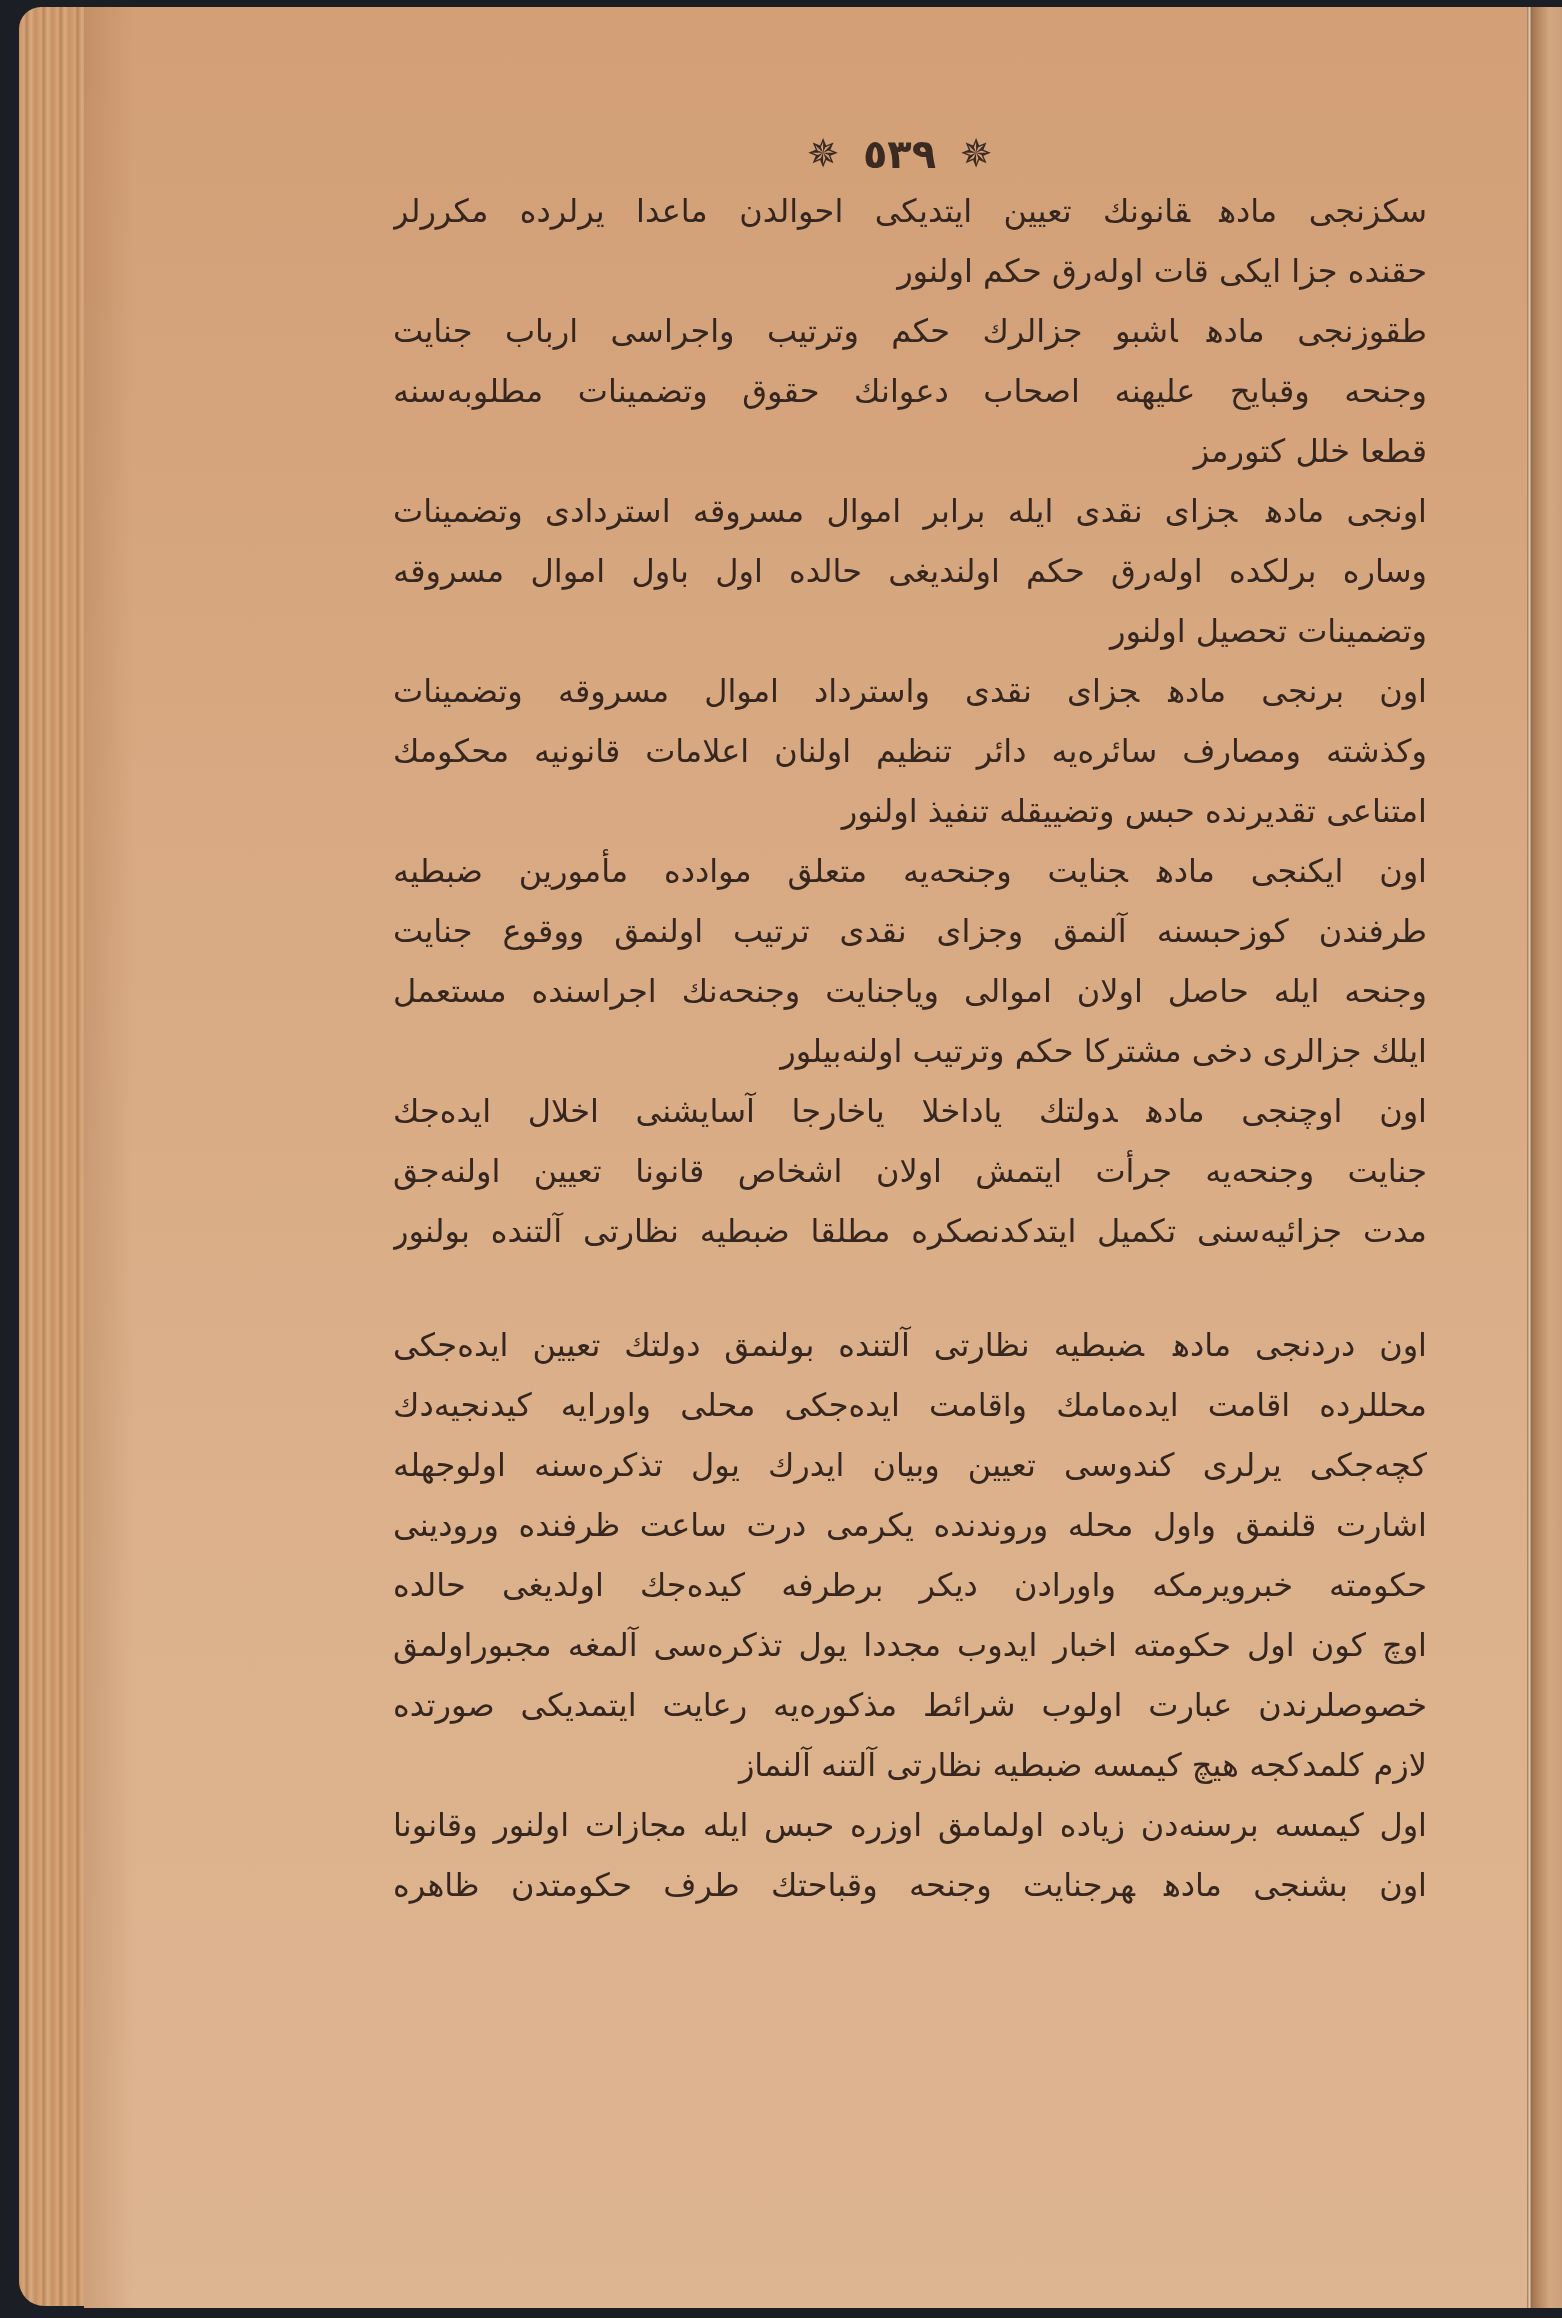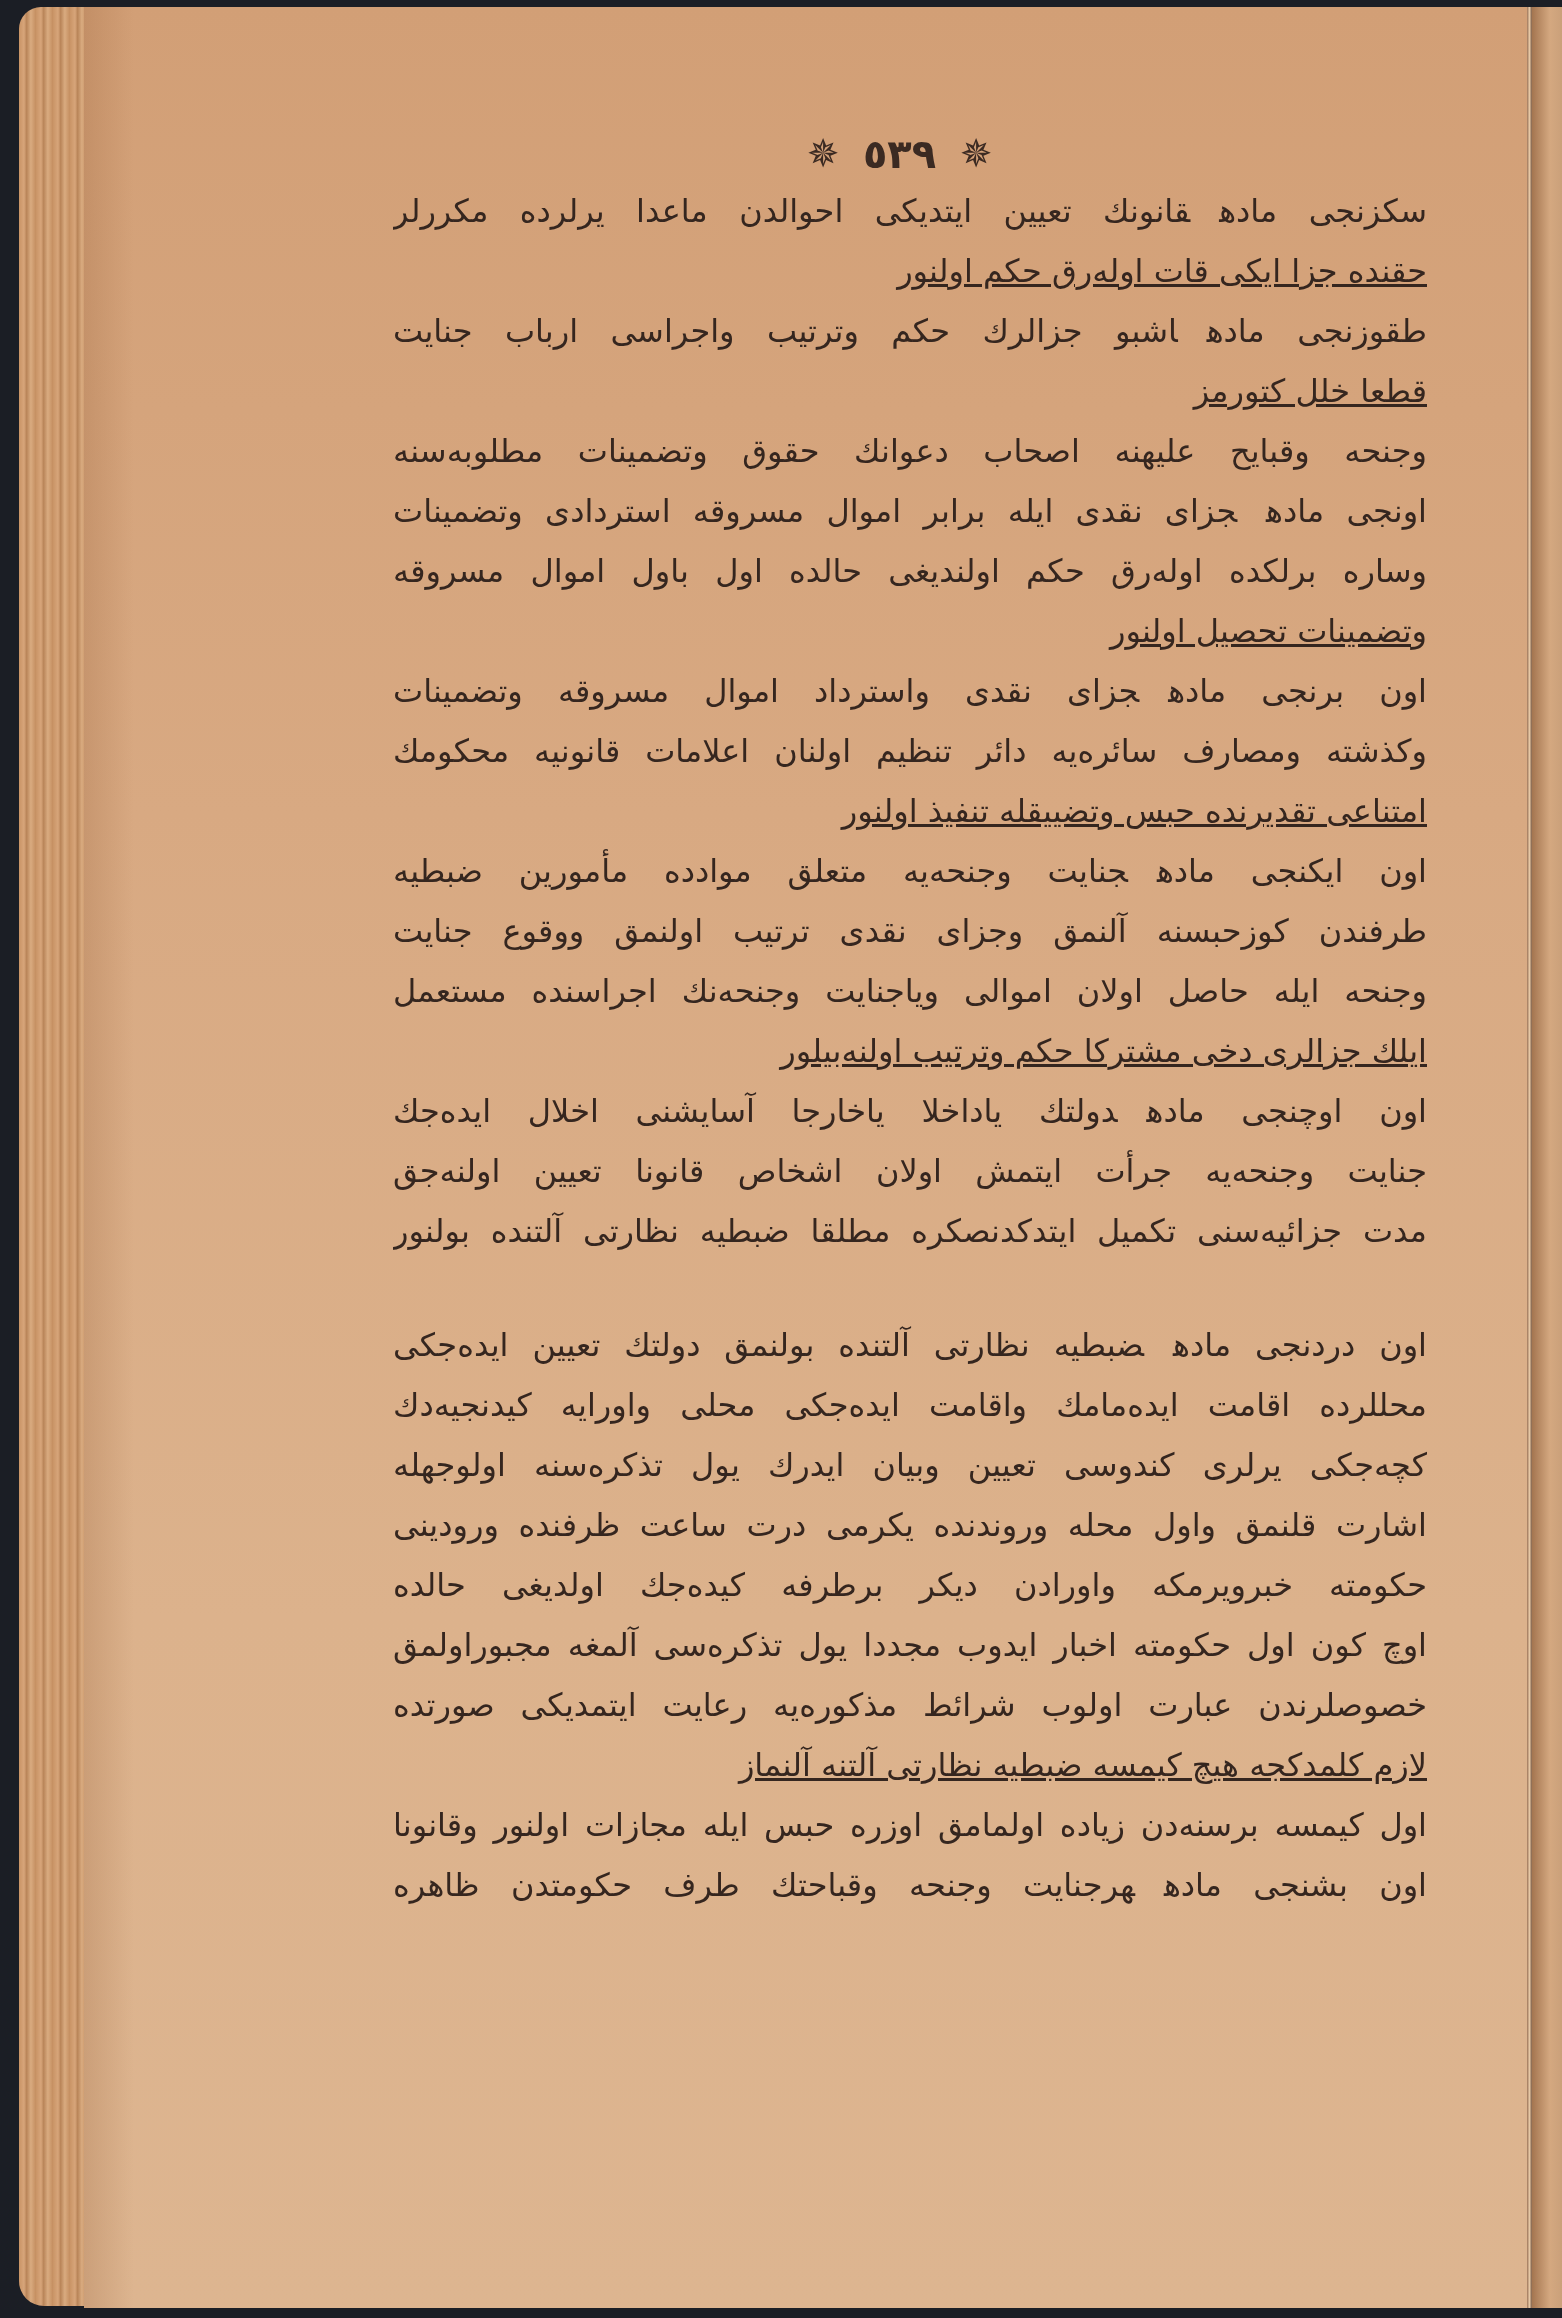--- a/index.html
+++ b/index.html
@@ -96,21 +96,20 @@
     height: 60px;
     line-height: 60px;
     white-space: nowrap;
     text-align: justify;
     text-align-last: justify;
     overflow: hidden;
   }
   .line.short {
     text-align-last: auto;
     padding-right: 0;
-    text-decoration: underline;
   }
   .gap { height: 54px; }
   .article-label {
     margin-left: 29px;
   }
 </style>
 </head>
 <body>
 
 <div class="book">
@@ -124,22 +123,22 @@
     <span class="page-number">٥٣٩</span>
     <span class="ornament">✵</span>
   </div>
 
   <div class="text-block">
 
     <div class="line"><span class="article-label">سكزنجی ماده</span><span>قانونك تعیین ایتدیكی احوالدن ماعدا یرلرده مكررلر</span></div>
     <div class="line short">حقنده جزا ایكی قات اولەرق حكم اولنور</div>
 
     <div class="line"><span class="article-label">طقوزنجی ماده</span><span>اشبو جزالرك حكم وترتیب واجراسی ارباب جنایت</span></div>
+    <div class="line">وجنحه وقبایح علیهنه اصحاب دعوانك حقوق وتضمینات مطلوبه‌سنه</div>
     <div class="line short">قطعا خلل كتورمز</div>
-    <div class="line">وجنحه وقبایح علیهنه اصحاب دعوانك حقوق وتضمینات مطلوبه‌سنه</div>
 
     <div class="line"><span class="article-label">اونجی ماده</span><span>جزای نقدی ایله برابر اموال مسروقه استردادی وتضمینات</span></div>
     <div class="line">وساره برلكده اولەرق حكم اولندیغی حالده اول باول اموال مسروقه</div>
     <div class="line short">وتضمینات تحصیل اولنور</div>
 
     <div class="line"><span class="article-label">اون برنجی ماده</span><span>جزای نقدی واسترداد اموال مسروقه وتضمینات</span></div>
     <div class="line">وكذشته ومصارف سائره‌یه دائر تنظیم اولنان اعلامات قانونیه محكومك</div>
     <div class="line short">امتناعی تقدیرنده حبس وتضییقله تنفیذ اولنور</div>
 
     <div class="line"><span class="article-label">اون ایكنجی ماده</span><span>جنایت وجنحه‌یه متعلق موادده مأمورین ضبطیه</span></div>

